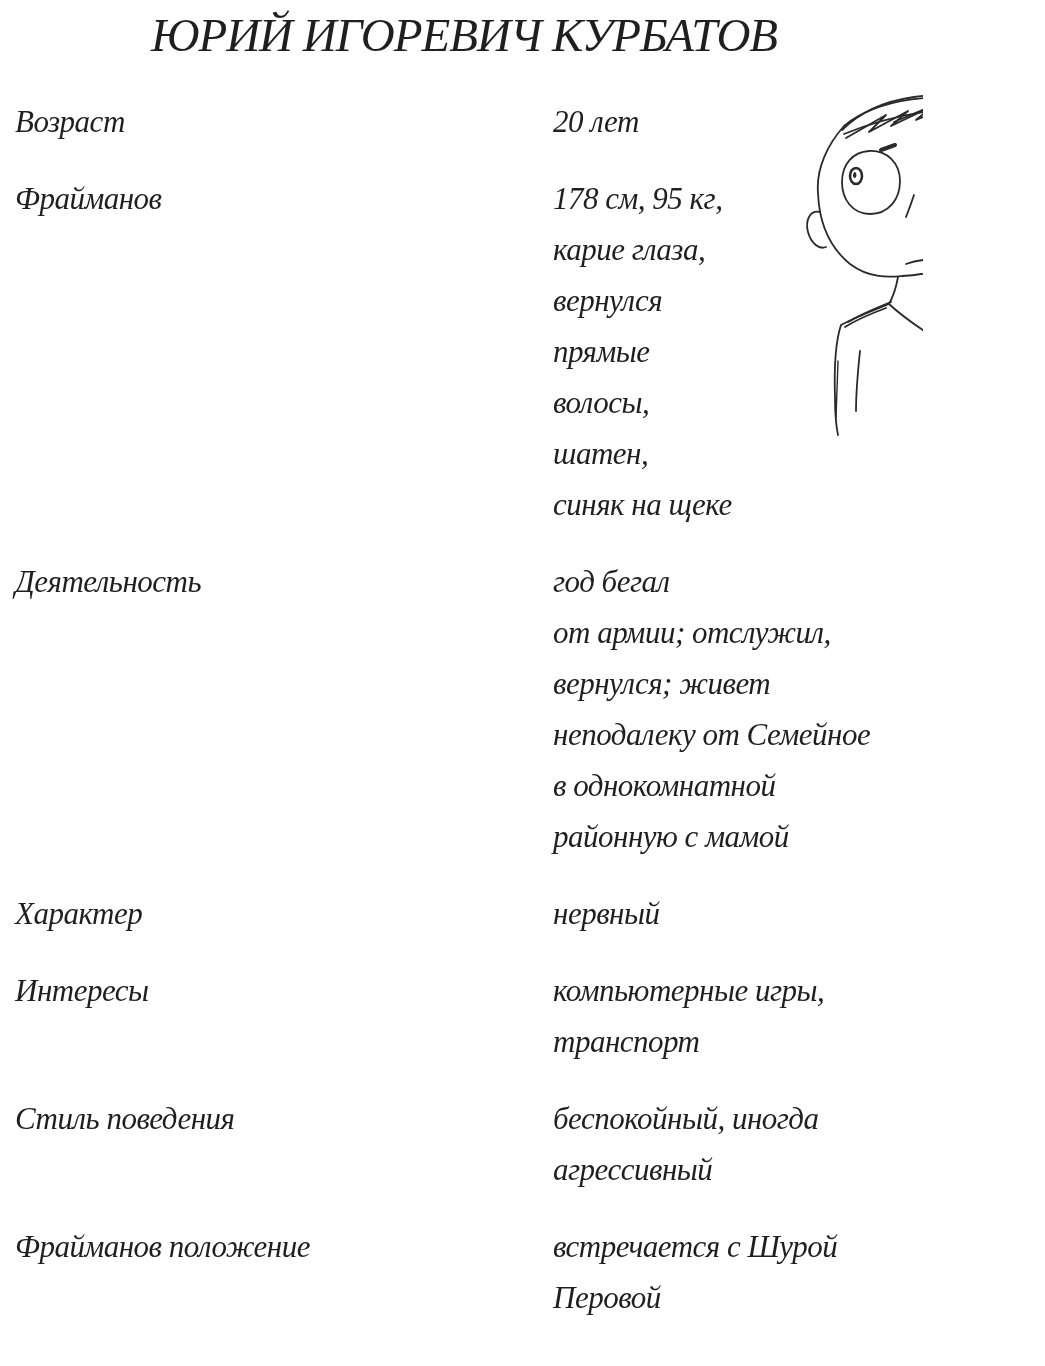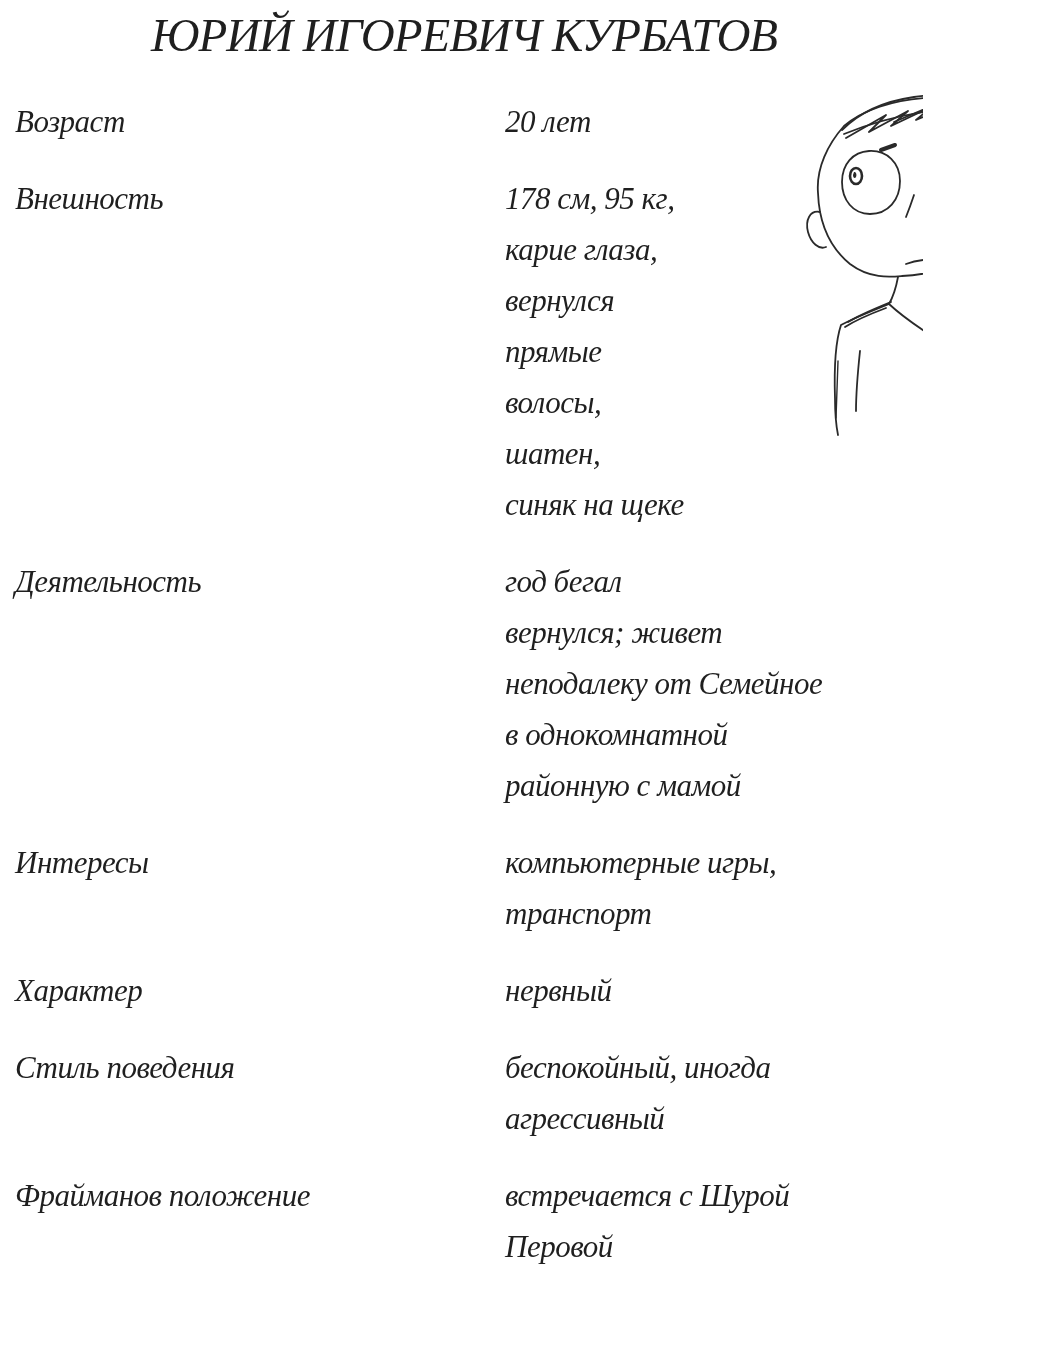--- a/index.html
+++ b/index.html
@@ -40,20 +40,21 @@
     line-height: 51px;
     letter-spacing: -0.5px;
   }
   .label {
     flex: 0 0 490px;
     width: 490px;
   }
   .value {
     flex: 1 1 auto;
     max-width: 520px;
+    margin-left: 48px;
   }
   .portrait {
     position: absolute;
     left: 798px;
     top: 68px;
     width: 247px;
     height: 398px;
     z-index: 1;
   }
   .portrait path, .portrait ellipse {
@@ -69,55 +70,56 @@
 
   <div class="profile-table">
   <div class="row">
     <div class="label">Возраст</div>
     <div class="value">
           <div>20 лет</div>
         </div>
   </div>
 
   <div class="row">
-    <div class="label">Внешность</div>
+    <div class="label">Фрайманов</div>
     <div class="value">
           <div>178 см, 95 кг,</div>
           <div>карие глаза,</div>
           <div>вернулся</div>
           <div>прямые</div>
           <div>волосы,</div>
           <div>шатен,</div>
           <div>синяк на щеке</div>
         </div>
   </div>
 
   <div class="row">
     <div class="label">Деятельность</div>
     <div class="value">
           <div>год бегал</div>
+          <div>от армии; отслужил,</div>
           <div>вернулся; живет</div>
           <div>неподалеку от Семейное</div>
           <div>в однокомнатной</div>
           <div>районную с мамой</div>
         </div>
   </div>
 
   <div class="row">
+    <div class="label">Характер</div>
+    <div class="value">
+          <div>нервный</div>
+        </div>
+  </div>
+
+  <div class="row">
     <div class="label">Интересы</div>
     <div class="value">
           <div>компьютерные игры,</div>
           <div>транспорт</div>
-        </div>
-  </div>
-
-  <div class="row">
-    <div class="label">Характер</div>
-    <div class="value">
-          <div>нервный</div>
         </div>
   </div>
 
   <div class="row">
     <div class="label">Стиль поведения</div>
     <div class="value">
           <div>беспокойный, иногда</div>
           <div>агрессивный</div>
         </div>
   </div>

